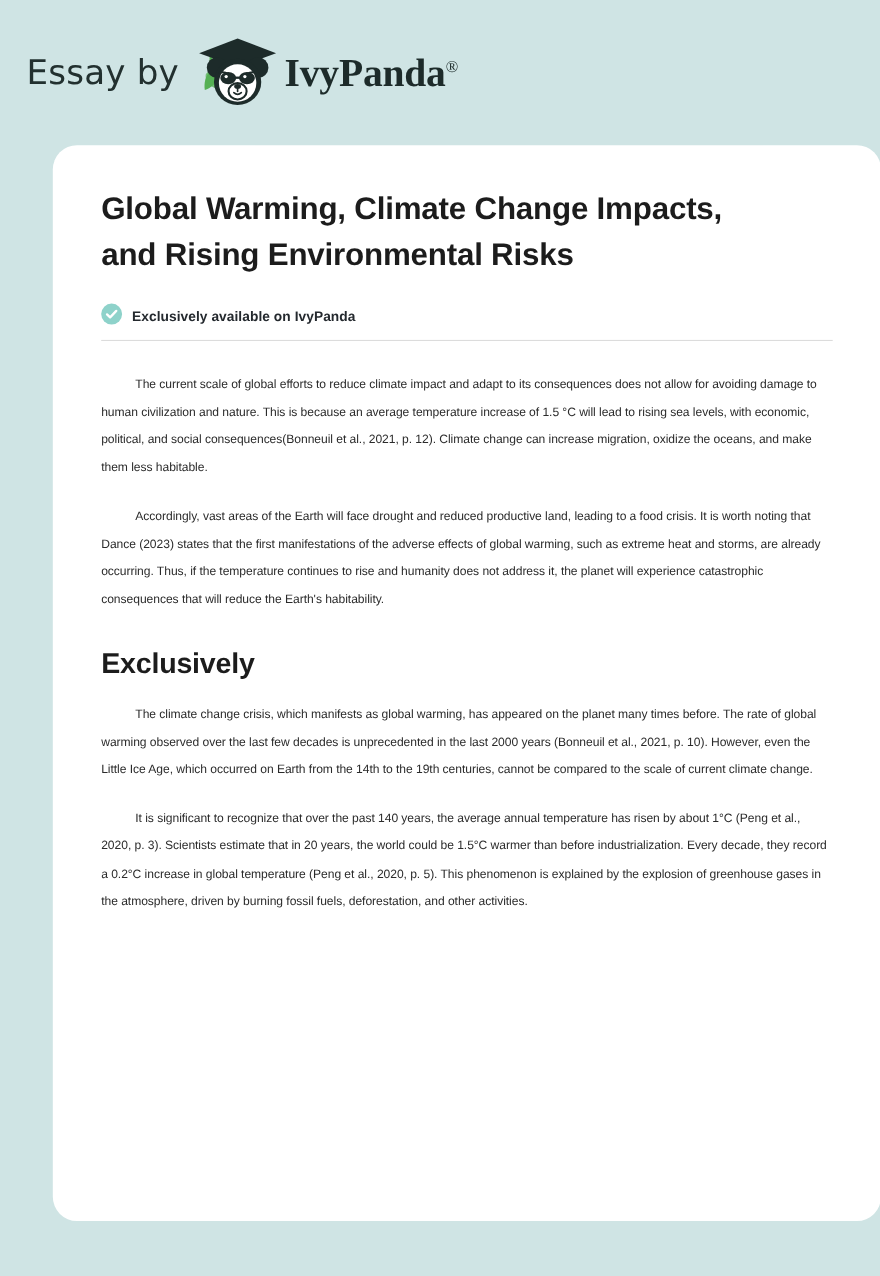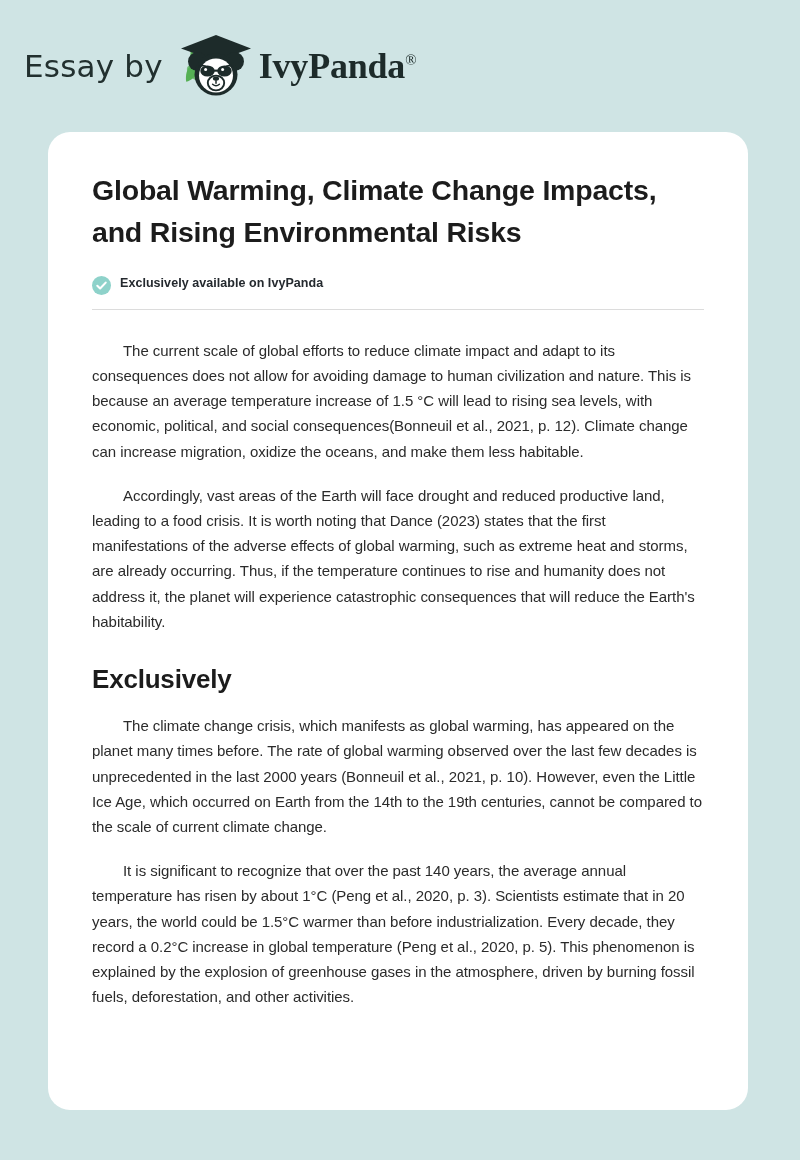--- a/index.html
+++ b/index.html
@@ -54,21 +54,21 @@
     vertical-align: super;
     font-weight: 400;
     line-height: 1;
   }
 
   
   .paper-card {
     position: absolute;
     left: 48px;
     top: 132px;
-    width: 700px;
+    width: 753px;
     height: 978px;
     background: #ffffff;
     border-radius: 22px;
     box-sizing: border-box;
     padding: 38px 44px 0 44px;
     overflow: hidden;
   }
 
   .doc-title {
     font-family: "Liberation Sans", sans-serif;
@@ -76,21 +76,21 @@
     font-weight: 700;
     color: #1c1c1c;
     line-height: 1.47;
     margin: 0 0 22px 0;
     letter-spacing: -0.2px;
     max-width: 600px;
   }
 
   .exclusive-badge {
     display: flex;
-    align-items: flex-start;
+    align-items: flex-end;
     gap: 9px;
     margin: 0 0 14px 0;
   }
   .badge-check {
     width: 19px;
     height: 19px;
     border-radius: 50%;
     background: #8ed2ca;
     display: flex;
     align-items: center;
@@ -118,21 +118,21 @@
     font-weight: 700;
     color: #1c1c1c;
     margin: 0 0 18px 0;
     letter-spacing: -0.2px;
     line-height: 1.2;
   }
   .section-heading.spaced { margin-top: 30px; }
 
   .body-para {
     font-family: "Liberation Sans", sans-serif;
-    font-size: 15px;
+    font-size: 11px;
     line-height: 25.2px;
     color: #2b2b2b;
     margin: 0 0 19px 0;
     text-indent: 31px;
     letter-spacing: -0.05px;
   }
   .body-para:last-child { margin-bottom: 0; }
 </style>
 </head>
 <body>

